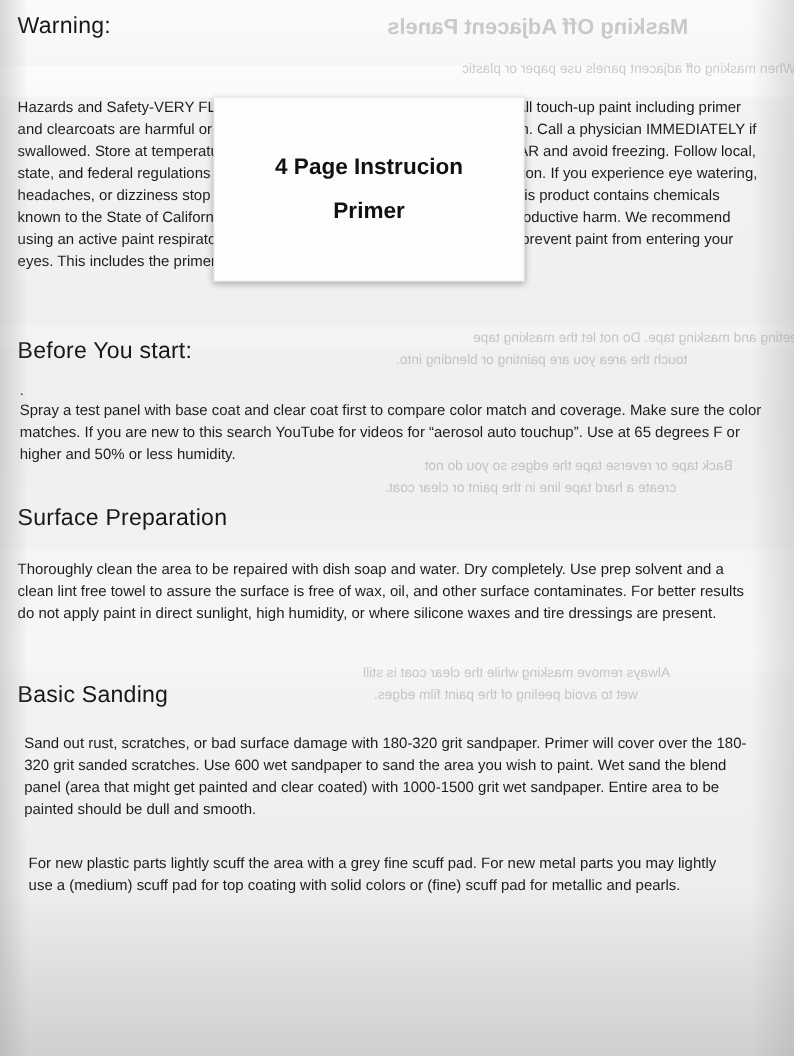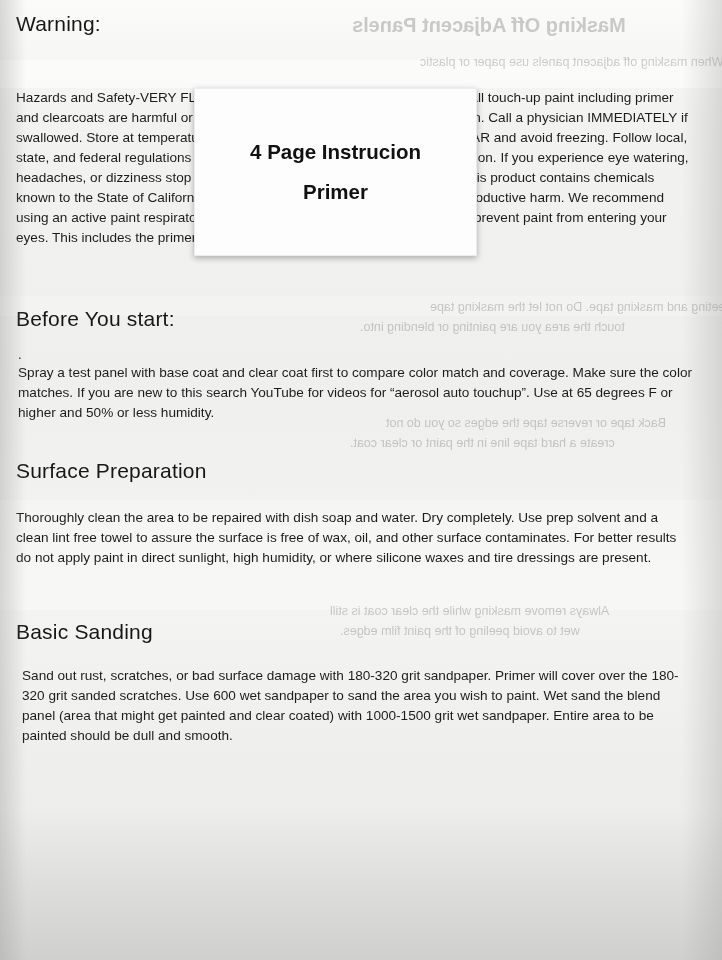--- a/index.html
+++ b/index.html
@@ -131,20 +131,21 @@
 
     <h1 class="sec abs" style="left:16px; top:307px;">Before You start:</h1>
     <div class="abs" style="left:18px; top:347px; font-size:13px;">.</div>
     <p class="body abs" style="left:18px; top:363px; width:680px;">Spray a test panel with base coat and clear coat first to compare color match and coverage. Make sure the color matches.  If you are new to this search YouTube for videos for “aerosol auto touchup”.  Use at 65 degrees F or higher and 50% or less humidity.</p>
 
     <h1 class="sec abs" style="left:16px; top:459px;">Surface Preparation</h1>
     <p class="body abs" style="left:16px; top:508px; width:678px;">Thoroughly clean the area to be repaired with dish soap and water.  Dry completely. Use prep solvent and a clean lint free towel to assure the surface is free of wax, oil, and other surface contaminates. For better results do not apply paint in direct sunlight, high humidity, or where silicone waxes and tire dressings are present.</p>
 
     <h1 class="sec abs" style="left:16px; top:620px;">Basic Sanding</h1>
     <p class="body abs" style="left:22px; top:666px; width:674px;">Sand out rust, scratches, or bad surface damage with 180-320 grit sandpaper. Primer will cover over the 180-320 grit sanded scratches. Use 600 wet sandpaper to sand the area you wish to paint. Wet sand the blend panel (area that might get painted and clear coated) with 1000-1500 grit wet sandpaper. Entire area to be painted should be dull and smooth.</p>
+    <p class="body abs" style="left:26px; top:775px; width:648px;">For new plastic parts lightly scuff the area with a grey fine scuff pad. For new metal parts you may lightly use a (medium) scuff pad for top coating with solid colors or (fine) scuff pad for metallic and pearls.</p>
   </div>
 
   <div class="note">
     <div class="line">4 Page Instrucion</div>
     <div class="line">Primer</div>
   </div>
 
   <div class="shade-left"></div>
   <div class="shade-right"></div>
   <div class="shade-bottom"></div>

